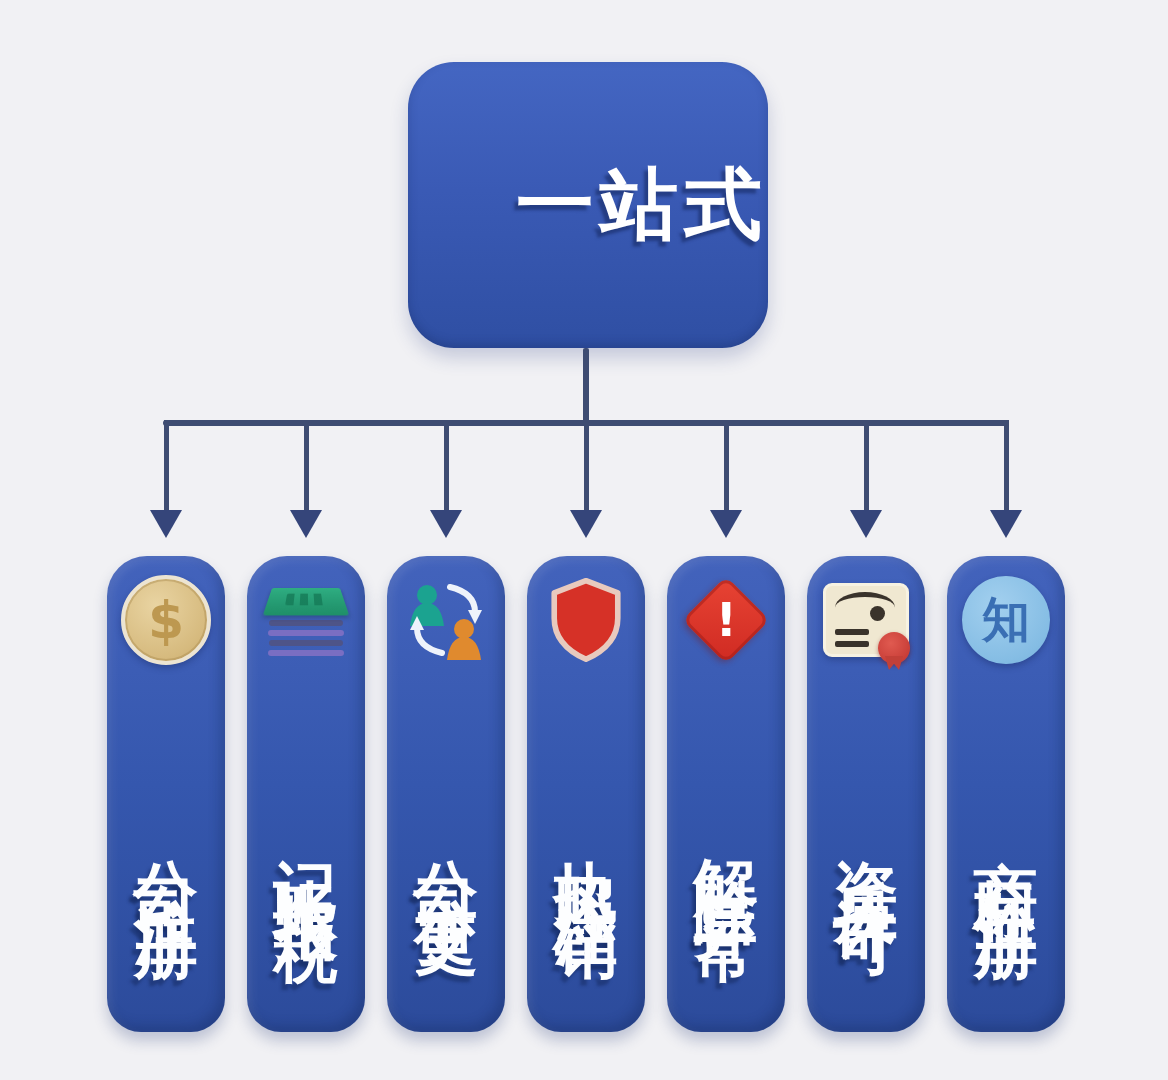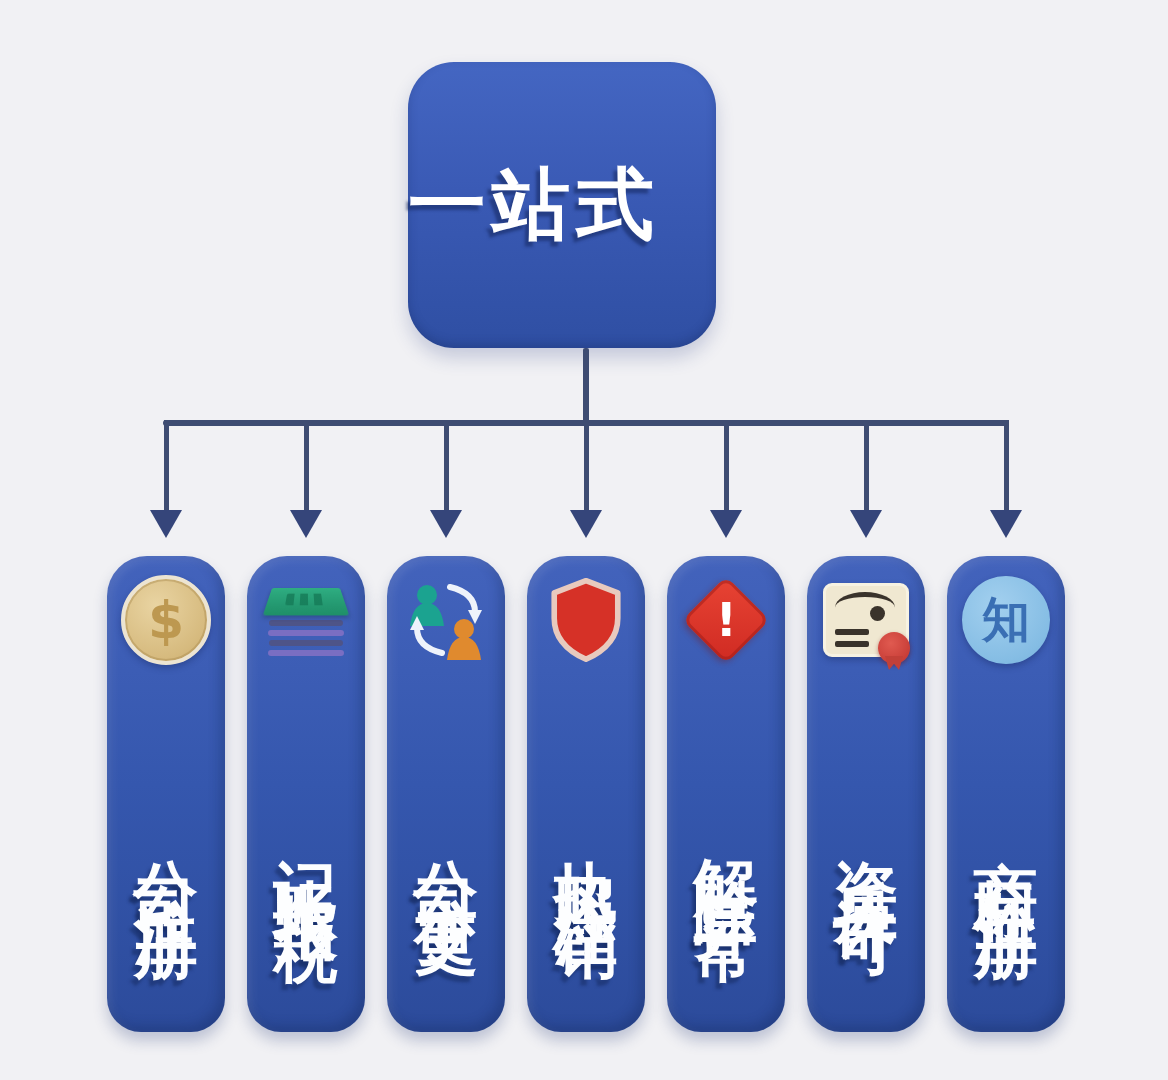--- a/index.html
+++ b/index.html
@@ -10,25 +10,25 @@
   .canvas{
     position:relative;
     width:1168px;height:1080px;
     background:#f1f1f4;
     overflow:hidden;
   }
 
   
   .title-box{
     position:absolute;left:408px;top:62px;
-    width:308px;height:286px;
+    width:360px;height:286px;
     background:linear-gradient(180deg,#4466c2 0%,#3a5ab5 45%,#2f4fa3 100%);
     border-radius:46px;
     box-shadow:0 10px 18px rgba(45,65,130,.22), inset 0 -4px 10px rgba(15,30,80,.25);
-    display:flex;flex-direction:column;align-items:flex-start;justify-content:center;
+    display:flex;flex-direction:column;align-items:flex-end;justify-content:center;
     gap:14px;
   }
   .title-line{
     color:#ffffff;
     font-size:78px;font-weight:900;line-height:1.05;
     letter-spacing:6px;
     text-shadow:-4px 5px 3px rgba(20,38,92,.55);
     white-space:nowrap;
   }
 

